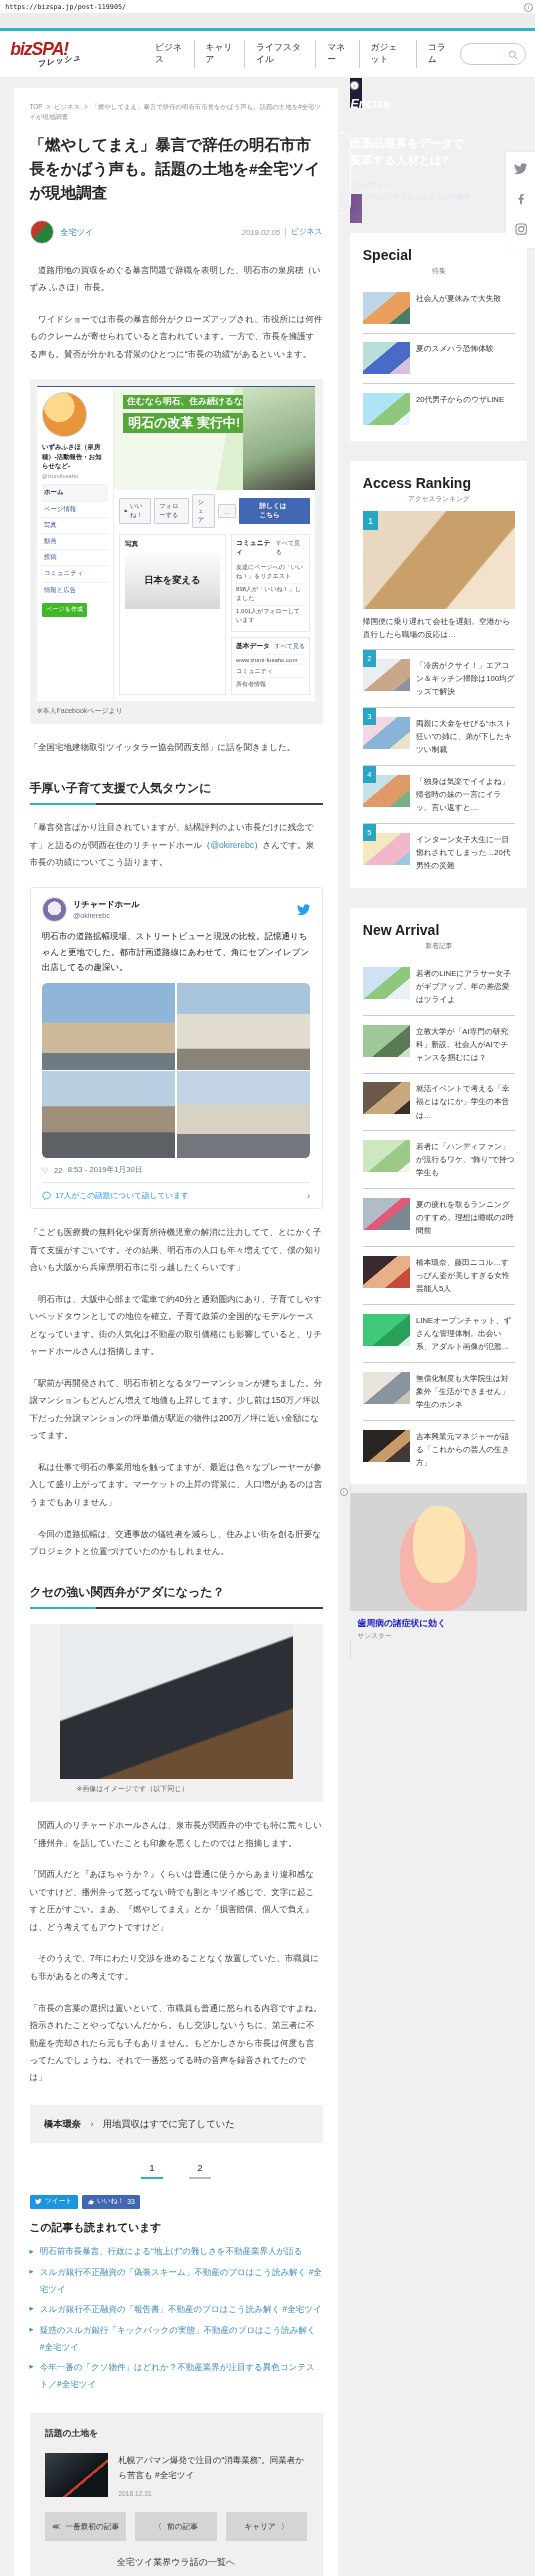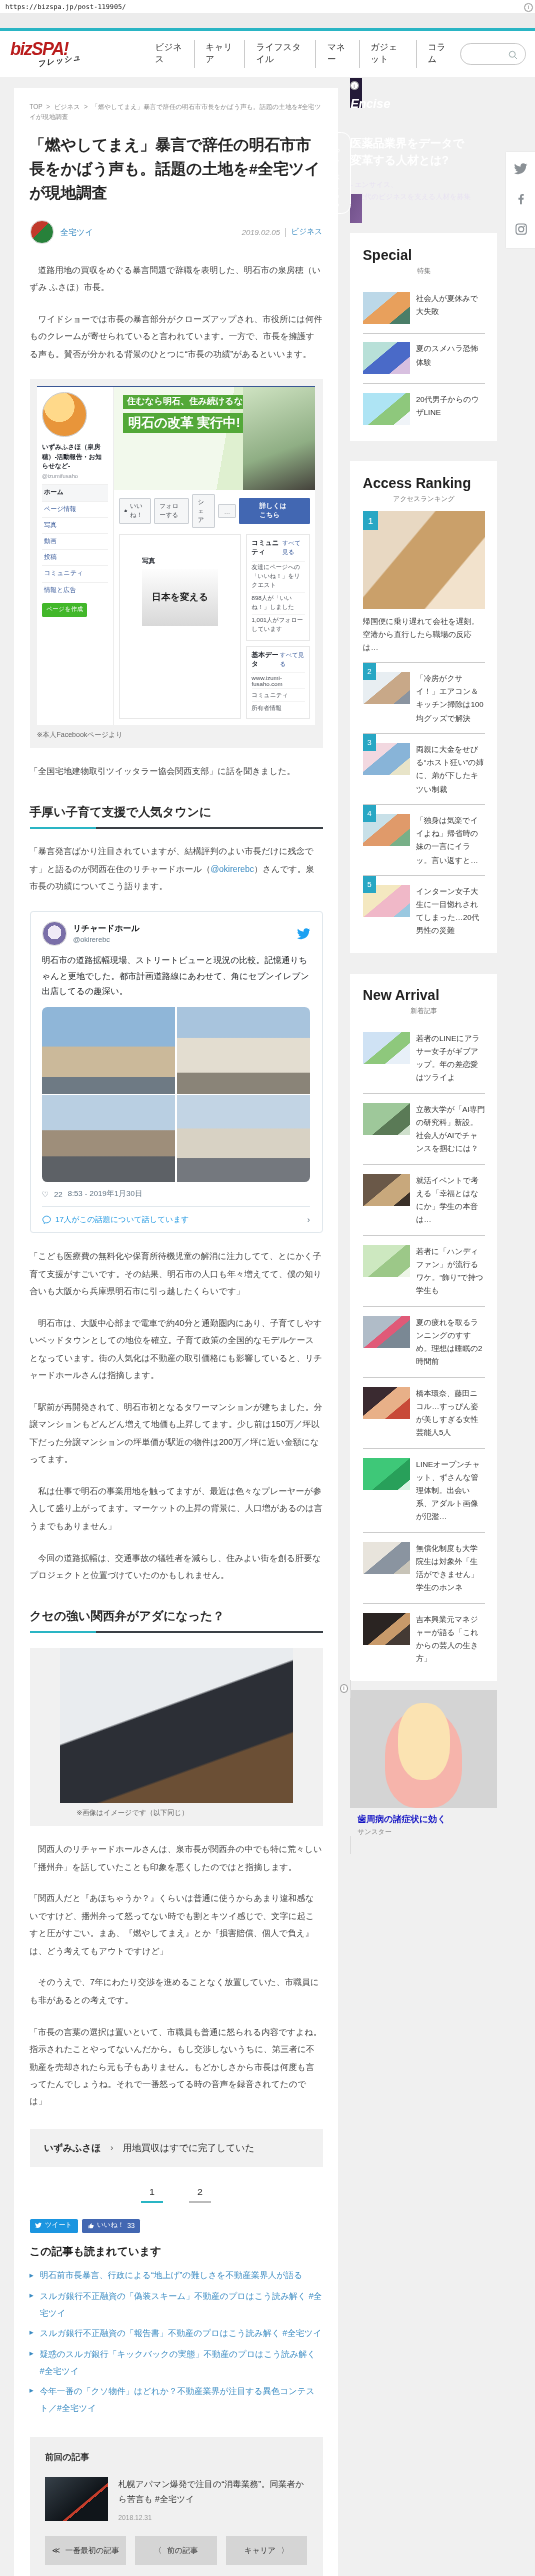--- a/index.html
+++ b/index.html
@@ -18,21 +18,21 @@
 .nav{display:flex;margin-left:46px}
 .nav a{font-size:8.8px;color:#333;padding:2.1px 10.8px}
 .nav a + a{border-left:0.5px solid #ccc}
 .search-box{margin-left:auto;width:77px;height:21.6px;border:0.5px solid #c9c9c9;border-radius:10.8px;position:relative;background:#fff}
 .search-box input{border:0;outline:0;width:57px;height:19.6px;margin-left:7.2px;border-radius:10.3px;font-size:7.2px}
 .search-box svg{position:absolute;right:6.2px;top:5.2px}
 
 .page-bg{background:#f0f0f0;padding:11.3px 0 0}
 .cols{display:flex;align-items:flex-start;padding-left:14px;padding-right:8.2px;gap:12.4px}
 .main-card{width:324px;background:#fff;padding:13.4px 15.5px 23px;flex:none}
-.sidebar{width:147px;flex:none}
+.sidebar{width:177px;flex:none}
 
 .breadcrumb{font-size:6.4px;color:#8c8c8c;line-height:1.6;margin-bottom:10.3px}
 .breadcrumb .sep{margin:0 2.1px;color:#8c8c8c}
 h1.title{font-size:15.5px;line-height:1.55;color:#262626;margin:2.1px 0 15.5px;font-weight:bold}
 .author-row{display:flex;align-items:center;margin-bottom:17.5px}
 .avatar{width:24px;height:24px;border-radius:50%;flex:none;background:linear-gradient(135deg,#c0392b 0 45%,#27813a 45% 100%);border:0.5px solid #ddd}
 .author-name{color:#3a8bc2;font-size:8.2px;margin-left:6.7px}
 .meta{margin-left:auto;color:#9a9a9a;font-size:7.7px;font-style:italic;display:flex;align-items:center;gap:5.2px}
 .meta .bar{width:0.5px;height:9.3px;background:#ccc}
 .meta .cat{color:#3a8bc2;font-style:normal}
@@ -54,21 +54,21 @@
 .fb-create{display:inline-block;margin-top:5.2px;background:#42b72a;color:#fff;font-size:6px;padding:2.6px 4.6px;border-radius:1.5px}
 .fb-right{flex:1;display:flex;flex-direction:column}
 .fb-cover{height:103px;background:linear-gradient(100deg,#f2f9ec 0 55%,#dff0d0 55% 100%);position:relative;overflow:hidden;padding:8.2px 0 0 9.3px}
 .fb-cover .portrait{position:absolute;right:0;top:0;width:36%;height:100%;background:linear-gradient(160deg,#cfe3c2,#8fae84 60%,#44413b)}
 .fb-cov1{font-size:8.8px;font-weight:bold;color:#fff;background:#53a838;display:inline-block;padding:1px 4.1px}
 .fb-cov2{font-size:13px;font-weight:bold;color:#fff;background:#53a838;display:inline-block;padding:1px 5.2px;margin-top:4.1px}
 .fb-actions{display:flex;align-items:center;gap:3.1px;padding:4.1px 5.2px}
 .fb-abtn{border:0.5px solid #ccd0d5;background:#f5f6f7;color:#4b4f56;font-size:6.2px;padding:2.6px 4.6px;border-radius:1px;display:flex;align-items:center;gap:2.1px}
 .fb-cta{margin-left:auto;background:#4267b2;color:#fff;font-size:6.7px;font-weight:bold;padding:3.6px 20.6px;border-radius:1px}
 .fb-lower{display:flex;gap:5.2px;padding:2.1px 5.2px 6.2px}
-.fb-photos{flex:1.2;border:0.5px solid #e8e8e8;padding:22px}
+.fb-photos{flex:1.2;border:0.5px solid #e8e8e8;padding:5px}
 .fb-photos .lbl{font-size:6.7px;font-weight:bold;color:#1d2129;margin-bottom:3.1px}
 .fb-bw{height:57px;background:linear-gradient(#fdfdfd,#d8d8d8);display:flex;align-items:center;justify-content:center;font-size:9.3px;font-weight:bold;color:#222}
 .fb-panel{flex:1;display:flex;flex-direction:column;gap:5.2px}
 .fb-box{border:0.5px solid #e8e8e8;padding:4.1px}
 .fb-box .hd{display:flex;font-size:6.7px;font-weight:bold;color:#1d2129;margin-bottom:3.1px}
 .fb-box .hd span:last-child{margin-left:auto;color:#365899;font-weight:normal;font-size:6px}
 .fb-box .ln{font-size:6px;color:#4b4f56;padding:1.5px 0;border-top:0.5px solid #f4f4f4}
 
 .tweet{border:0.5px solid #e1e8ed;border-radius:3.1px;padding:9.3px 11.3px 0;margin:15.5px 0;background:#fff}
 .tw-head{display:flex;align-items:center}
@@ -332,21 +332,21 @@
       <div style="width:233px;height:155px;margin:0 auto;background:linear-gradient(160deg,#e9ecef 0 40%,#2c2f36 41% 70%,#6b4f35 71%)"></div>
       <div class="figcap" style="margin-left:47px">※画像はイメージです（以下同じ）</div>
     </div>
 
     <p class="para">　関西人のリチャードホールさんは、泉市長が関西弁の中でも特に荒々しい「播州弁」を話していたことも印象を悪くしたのではと指摘します。</p>
     <p class="para">「関西人だと『あほちゃうか？』くらいは普通に使うからあまり違和感ないですけど、播州弁って怒ってない時でも割とキツイ感じで、文字に起こすと圧がすごい。まあ、『燃やしてまえ』とか『損害賠償、個人で負え』は、どう考えてもアウトですけど」</p>
     <p class="para">　そのうえで、7年にわたり交渉を進めることなく放置していた、市職員にも非があるとの考えです。</p>
     <p class="para">「市長の言葉の選択は置いといて、市職員も普通に怒られる内容ですよね。指示されたことやってないんだから。もし交渉しないうちに、第三者に不動産を売却されたら元も子もありません。もどかしさから市長は何度も言ってたんでしょうね。それで一番怒ってる時の音声を録音されてたのでは」</p>
 
     <a class="next-box">
-      <span class="lb">いずみふさほ</span>
+      <span class="lb">橋本環奈</span>
       <span class="ch">›</span>
       <span class="tt">用地買収はすでに完了していた</span>
     </a>
 
     <div class="pagination">
       <a class="pg active">1</a>
       <a class="pg">2</a>
     </div>
 
     <div class="share-small">
@@ -368,21 +368,21 @@
     <h3 class="rel-head">この記事も読まれています</h3>
     <ul class="rel-list">
       <li>明石前市長暴言、行政による“地上げ”の難しさを不動産業界人が語る</li>
       <li>スルガ銀行不正融資の「偽装スキーム」不動産のプロはこう読み解く #全宅ツイ</li>
       <li>スルガ銀行不正融資の「報告書」不動産のプロはこう読み解く #全宅ツイ</li>
       <li>疑惑のスルガ銀行「キックバックの実態」不動産のプロはこう読み解く #全宅ツイ</li>
       <li>今年一番の「クソ物件」はどれか？不動産業界が注目する異色コンテスト／#全宅ツイ</li>
     </ul>
 
     <div class="prev-box">
-      <div class="prev-label">前回の記事</div>
+      <div class="prev-label">話題の土地を</div>
       <div class="prev-item">
         <div class="prev-thumb"></div>
         <div>
           <div class="prev-title">札幌アパマン爆発で注目の“消毒業務”。同業者から苦言も #全宅ツイ</div>
           <div class="prev-date">2018.12.31</div>
         </div>
       </div>
       <div class="prev-nav">
         <a class="pbtn">
               <span>≪</span>

